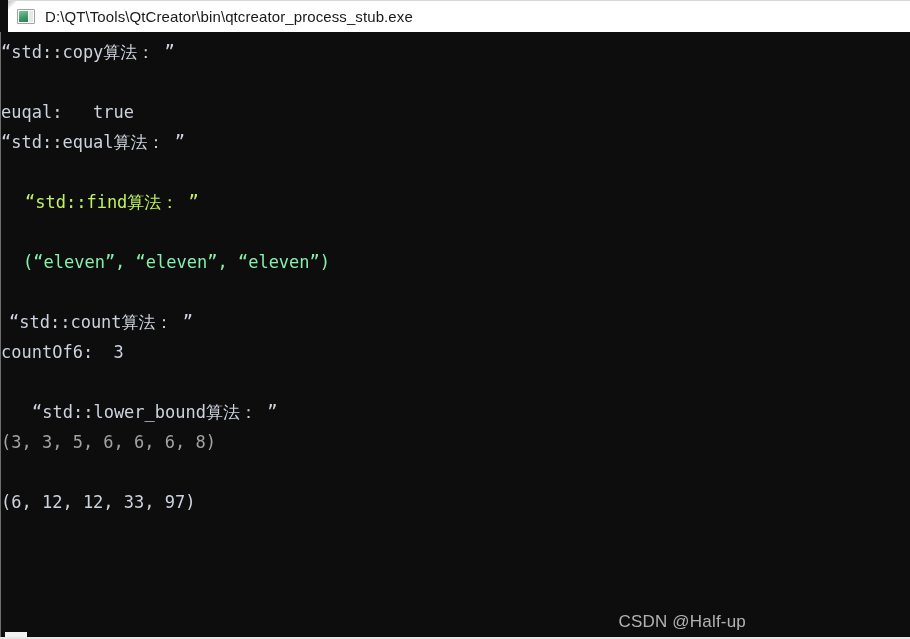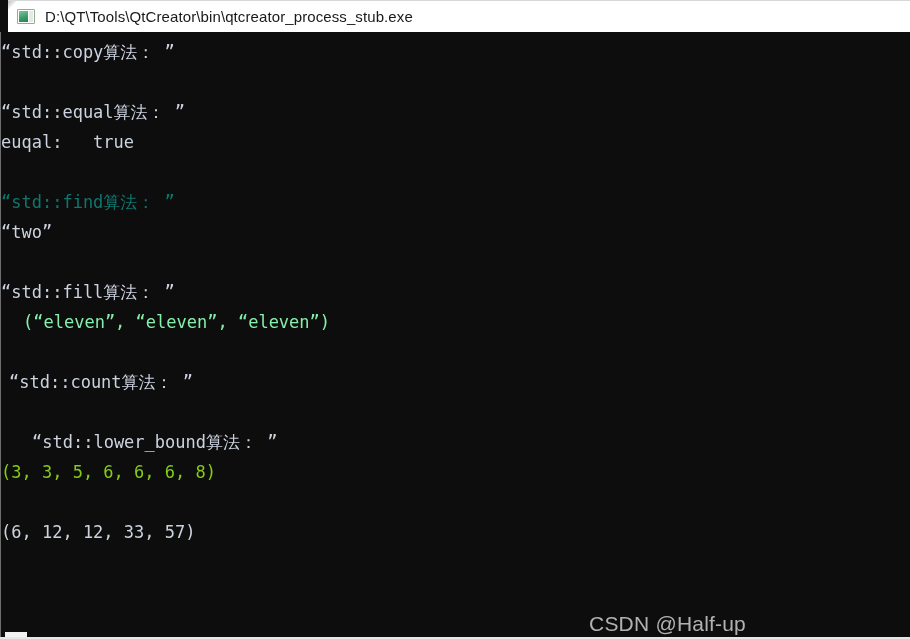--- a/index.html
+++ b/index.html
@@ -119,21 +119,21 @@
     height: 12px;
     background: #f2f2f2;
   }
 
   
   #watermark {
     position: absolute;
     right: 19px;
     top: 576px;
     font-family: "Liberation Sans", sans-serif;
-    font-size: 21px;
+    font-size: 17px;
     color: #d6d6d6;
     opacity: 0.82;
     white-space: nowrap;
     letter-spacing: 0.2px;
   }
 
   
   #bottom-edge {
     position: absolute;
     left: 0;
@@ -162,35 +162,34 @@
       <span class="pane-left"></span>
       <span class="pane-right"></span>
     </span>
     <span id="title-text">D:\QT\Tools\QtCreator\bin\qtcreator_process_stub.exe</span>
   </div>
 
   <div id="console" style="background: rgb(13, 13, 13);">
     <div id="console-lines">
         <div class="cline" style="color: rgb(204, 211, 223);">“std::copy算法： ”</div>
         <div class="cline blank">&nbsp;</div>
+        <div class="cline" style="color: rgb(204, 211, 223);">euqal:   true</div>
         <div class="cline" style="color: rgb(204, 211, 223);">“std::equal算法： ”</div>
-        <div class="cline" style="color: rgb(204, 211, 223);">euqal:   true</div>
         <div class="cline blank">&nbsp;</div>
-        <div class="cline" style="color: #0f766e;">“std::find算法： ”</div>
-        <div class="cline" style="color: rgb(204, 211, 223);">“two”</div>
+        <div class="cline" style="color: #bef264; margin-left: 24px;">“std::find算法： ”</div>
         <div class="cline blank">&nbsp;</div>
-        <div class="cline" style="color: rgb(204, 211, 223);">“std::fill算法： ”</div>
         <div class="cline" style="color: #86efac; padding-left: 23px;">(“eleven”, “eleven”, “eleven”)</div>
         <div class="cline blank">&nbsp;</div>
         <div class="cline" style="color: rgb(204, 211, 223); padding-left: 9px;">“std::count算法： ”</div>
+        <div class="cline" style="color: rgb(204, 211, 223);">countOf6:  3</div>
         <div class="cline blank">&nbsp;</div>
         <div class="cline" style="color: rgb(204, 211, 223); padding-left: 32px;">“std::lower_bound算法： ”</div>
-        <div class="cline" style="color: #84cc16;">(3, 3, 5, 6, 6, 6, 8)</div>
+        <div class="cline" style="color: #a3a3a3;">(3, 3, 5, 6, 6, 6, 8)</div>
         <div class="cline blank">&nbsp;</div>
-        <div class="cline" style="color: rgb(204, 211, 223);">(6, 12, 12, 33, 57)</div>
+        <div class="cline" style="color: rgb(204, 211, 223);">(6, 12, 12, 33, 97)</div>
         <div class="cline blank">&nbsp;</div>
       </div>
     <div id="cursor"></div>
     <div id="watermark">CSDN @Half-up</div>
   </div>
 
   <div id="left-edge"></div>
   <div id="bottom-edge"></div>
 </div>
 

